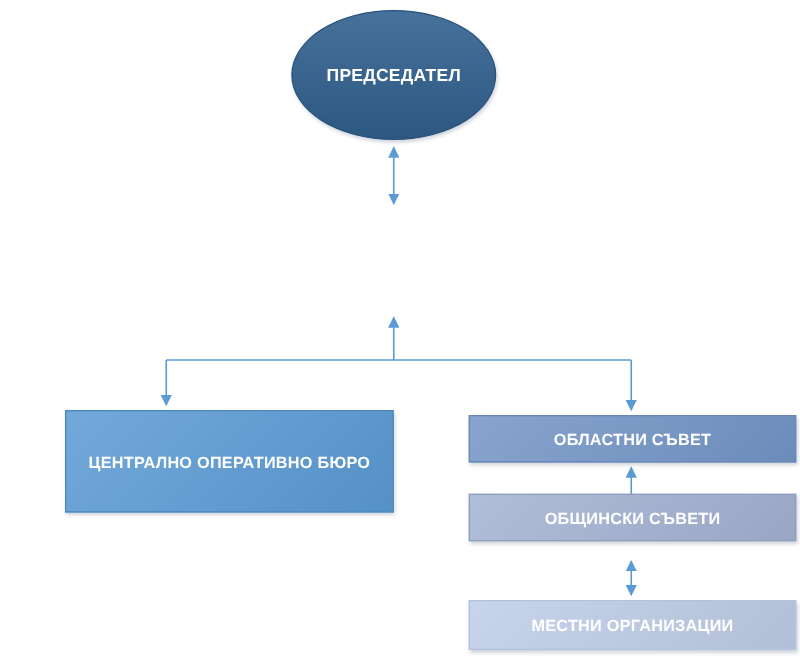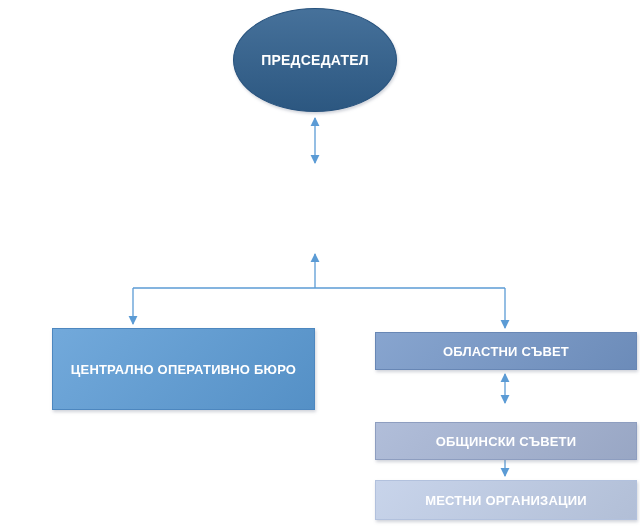--- a/index.html
+++ b/index.html
@@ -57,21 +57,21 @@
     font-size: 13px;
     margin-left: 48px;
   }
   .node-regional-councils {
     left: 375px; top: 332px;
     width: 262px; height: 38px;
     border: 1px solid #6887b5;
     font-size: 13px;
   }
   .node-municipal-councils {
-    left: 375px; top: 422px;
+    left: 375px; top: 395px;
     width: 262px; height: 38px;
     border: 1px solid #8e9ec0;
     font-size: 13px;
   }
   .node-local-organizations {
     left: 375px; top: 480px;
     width: 262px; height: 40px;
     border: 1px solid #b2c1dd;
     font-size: 13px;
   }

